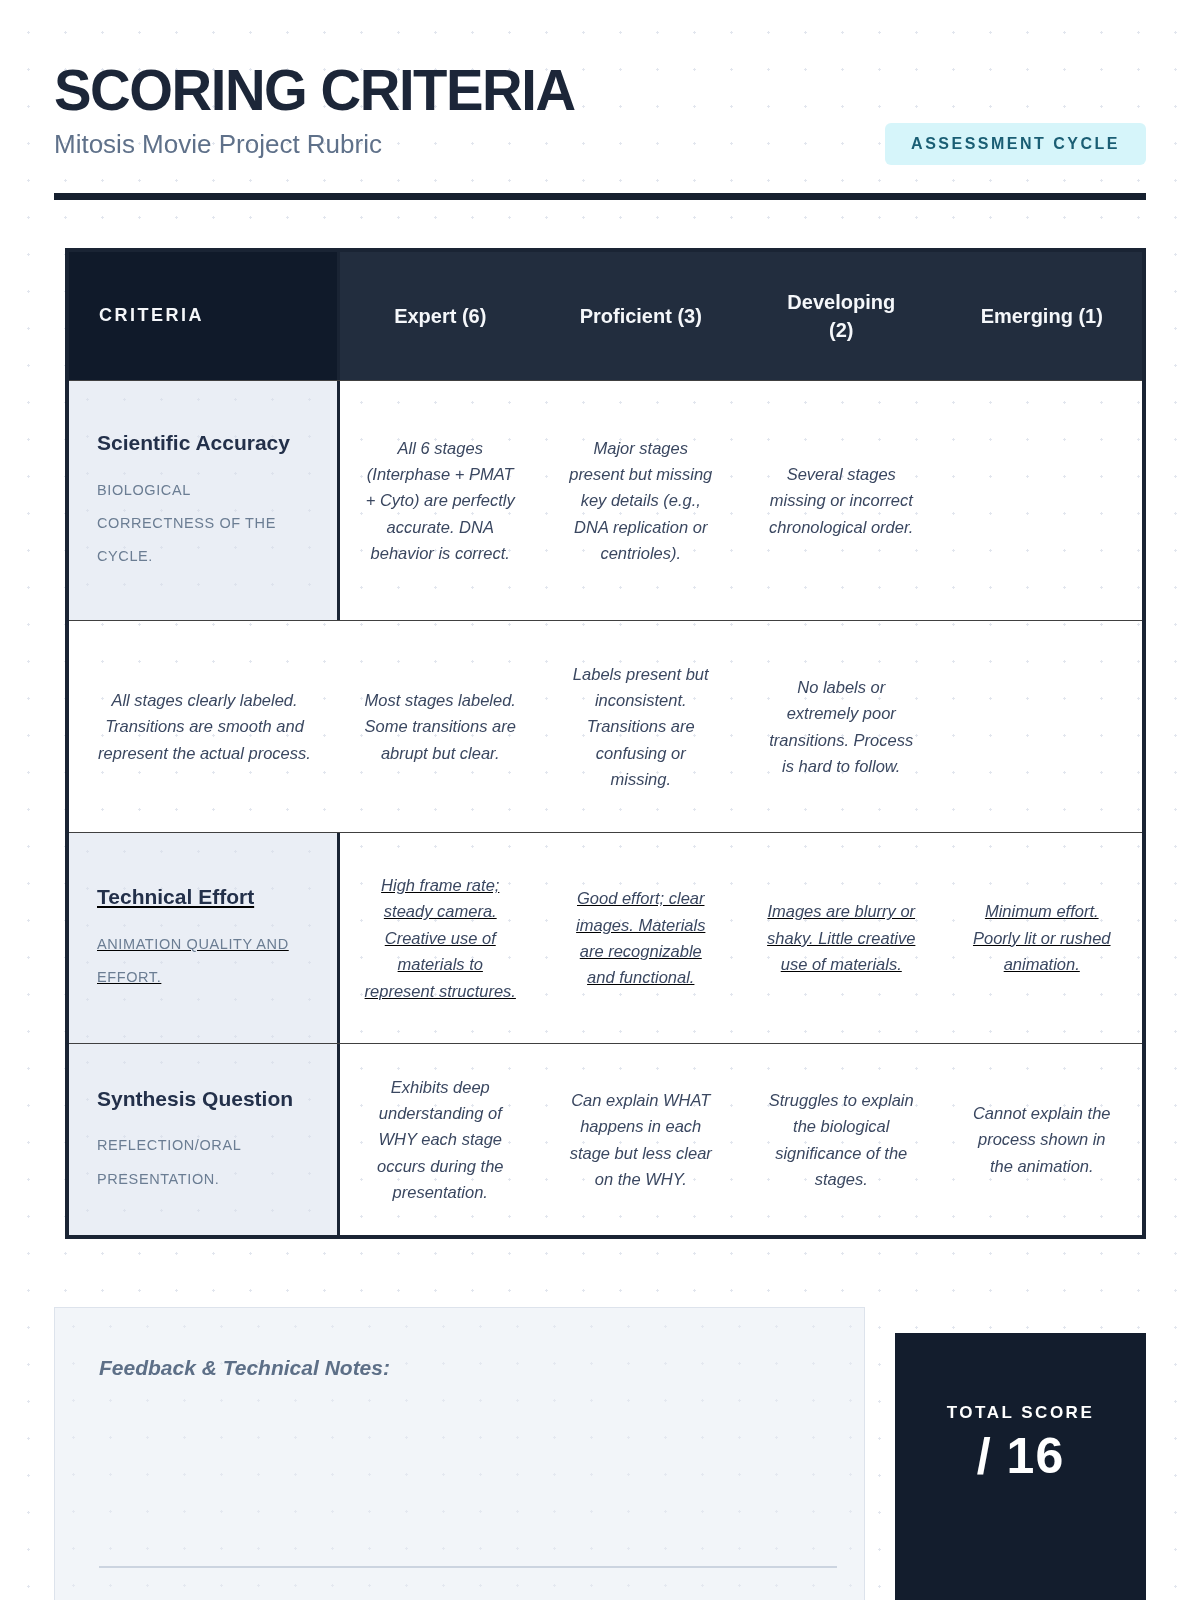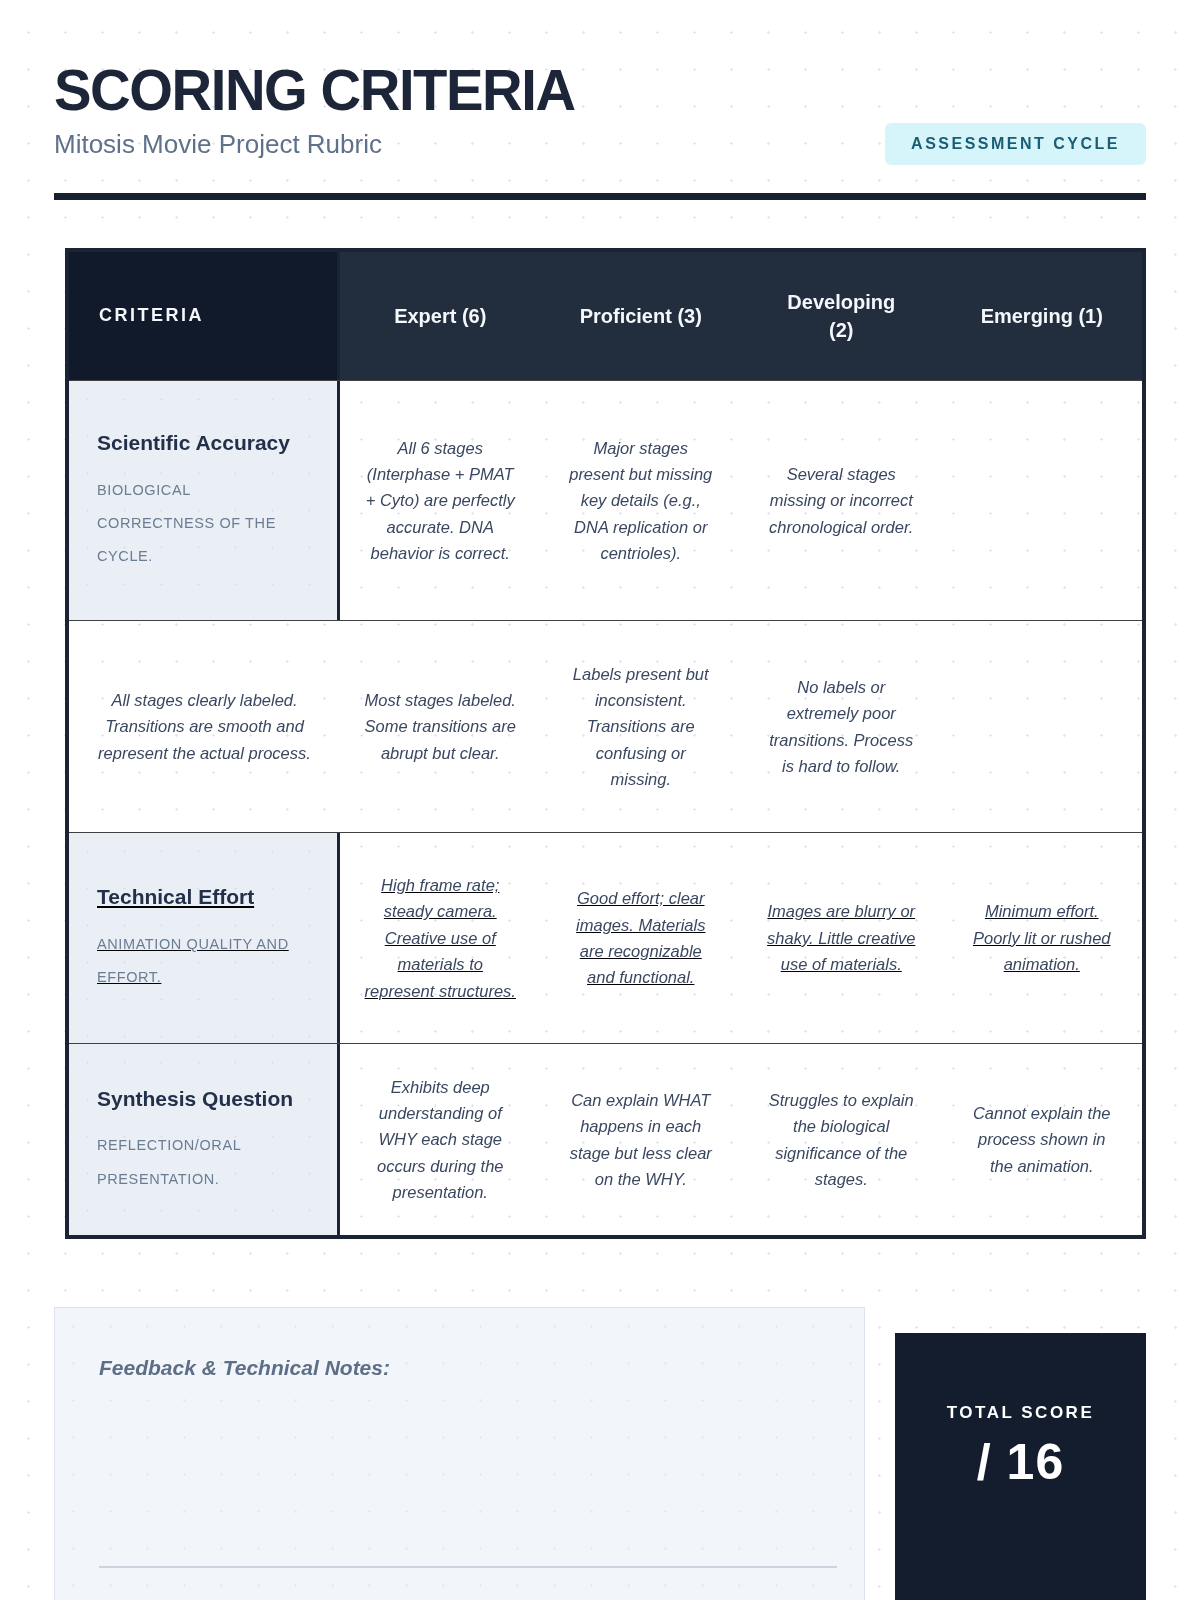--- a/index.html
+++ b/index.html
@@ -190,21 +190,21 @@
     flex-direction: column;
     align-items: center;
     padding-top: 70px;
   }
   .score-label {
     font-size: 17px;
     font-weight: 700;
     letter-spacing: 2.5px;
   }
   .score-value {
-    margin-top: 10px;
+    margin-top: 4px;
     font-size: 50px;
     font-weight: 800;
     letter-spacing: 1px;
   }
 </style>
 </head>
 <body>
 
 <div class="page">
 

